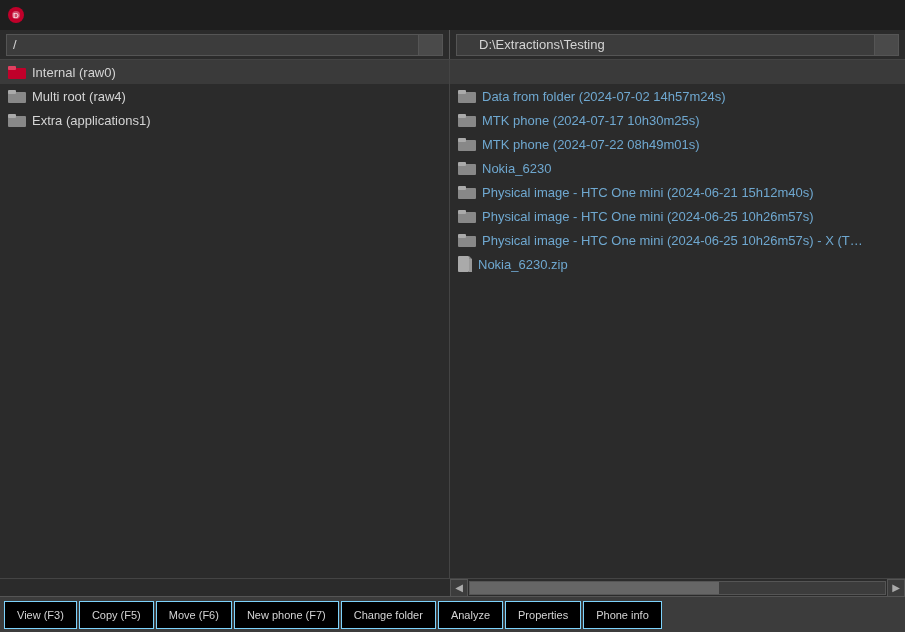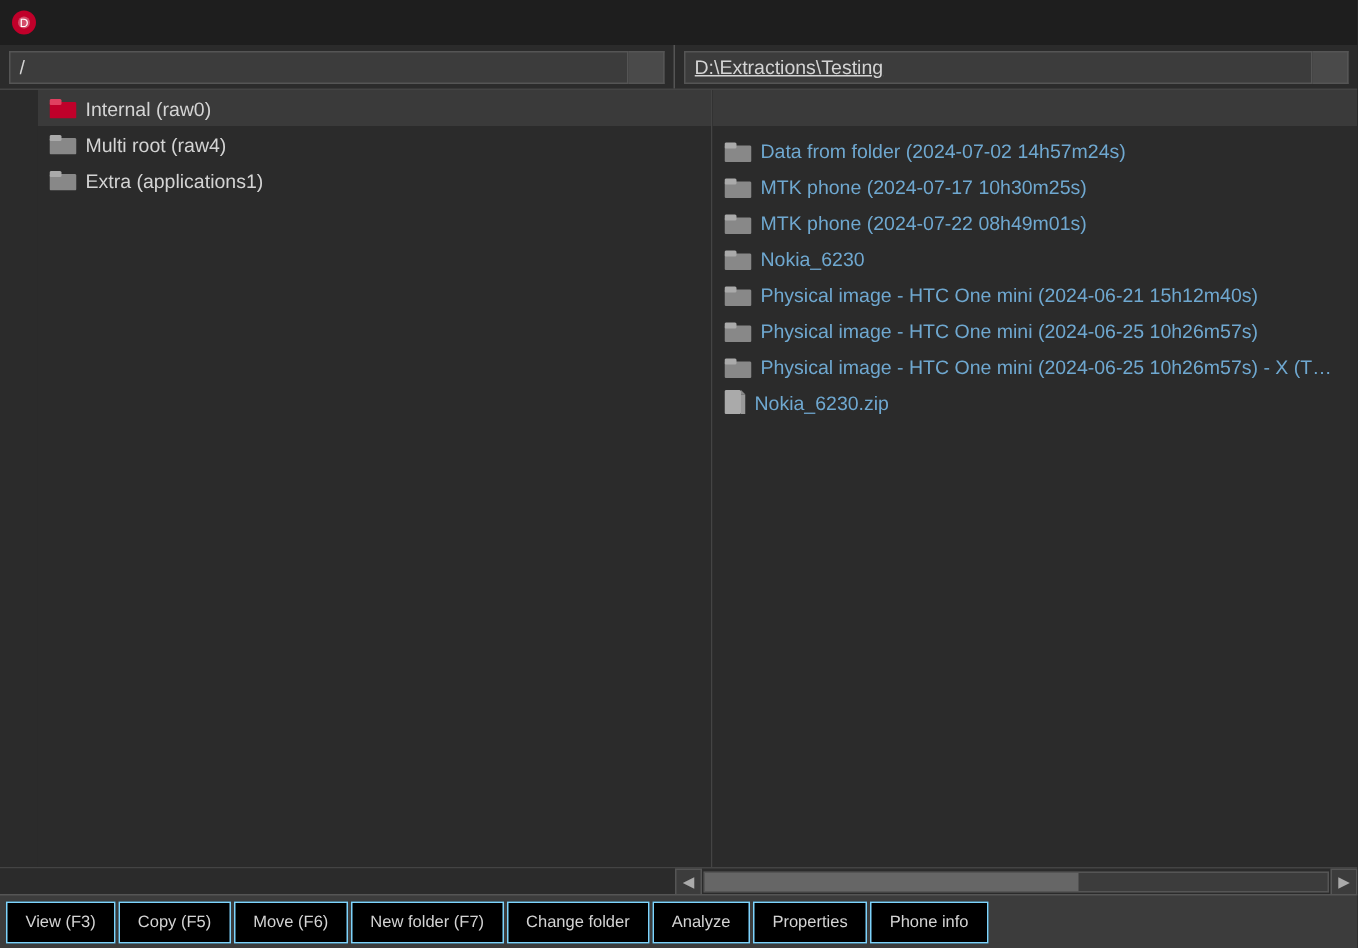--- a/index.html
+++ b/index.html
@@ -100,45 +100,43 @@
       display: flex;
       align-items: center;
       padding: 0 6px;
     }
     .address-right-input {
       flex: 1;
       background: #3c3c3c;
       border: 1px solid #555;
       color: #d4d4d4;
       font-size: 13px;
-      padding: 2px 6px;
+      padding: 2px 22px;
       height: 22px;
       outline: none;
-      text-decoration: underline;
     }
     .address-right-dropdown-btn {
       width: 24px;
       height: 22px;
       background: #4a4a4a;
       border: 1px solid #555;
       border-left: none;
       color: #d4d4d4;
       cursor: pointer;
       display: flex;
       align-items: center;
       justify-content: center;
       font-size: 10px;
     }
 
     
     .main-content {
       display: flex;
       flex: 1;
       overflow: hidden;
-      margin-left: 25px;
     }
 
     
     .left-panel {
       width: 450px;
       background: #2b2b2b;
       border-right: 1px solid #444;
       overflow-y: auto;
       overflow-x: hidden;
     }
@@ -174,21 +172,21 @@
       background: #3a3a3a;
       display: flex;
       align-items: center;
       padding: 0 8px;
       color: #aaaaaa;
       font-size: 12px;
       flex-shrink: 0;
     }
     .right-item {
       display: flex;
-      align-items: flex-end;
+      align-items: center;
       height: 24px;
       padding: 0 8px;
       cursor: pointer;
       color: #6fa8d0;
     }
     .right-item .item-name {
       white-space: nowrap;
       overflow: hidden;
       text-overflow: ellipsis;
     }
@@ -421,18 +419,18 @@
       <div class="scrollbar-thumb"></div>
     </div>
     <div class="scroll-arrow-right">▶</div>
   </div>
 </div>
 
 <div class="bottom-toolbar">
 <button class="toolbar-btn">View (F3)</button>
     <button class="toolbar-btn">Copy (F5)</button>
     <button class="toolbar-btn">Move (F6)</button>
-    <button class="toolbar-btn">New folder (F7)</button>
+    <button class="toolbar-btn">New phone (F7)</button>
     <button class="toolbar-btn">Change folder</button>
     <button class="toolbar-btn">Analyze</button>
     <button class="toolbar-btn">Properties</button>
     <button class="toolbar-btn">Phone info</button>
   </div>
 
 </body></html>

